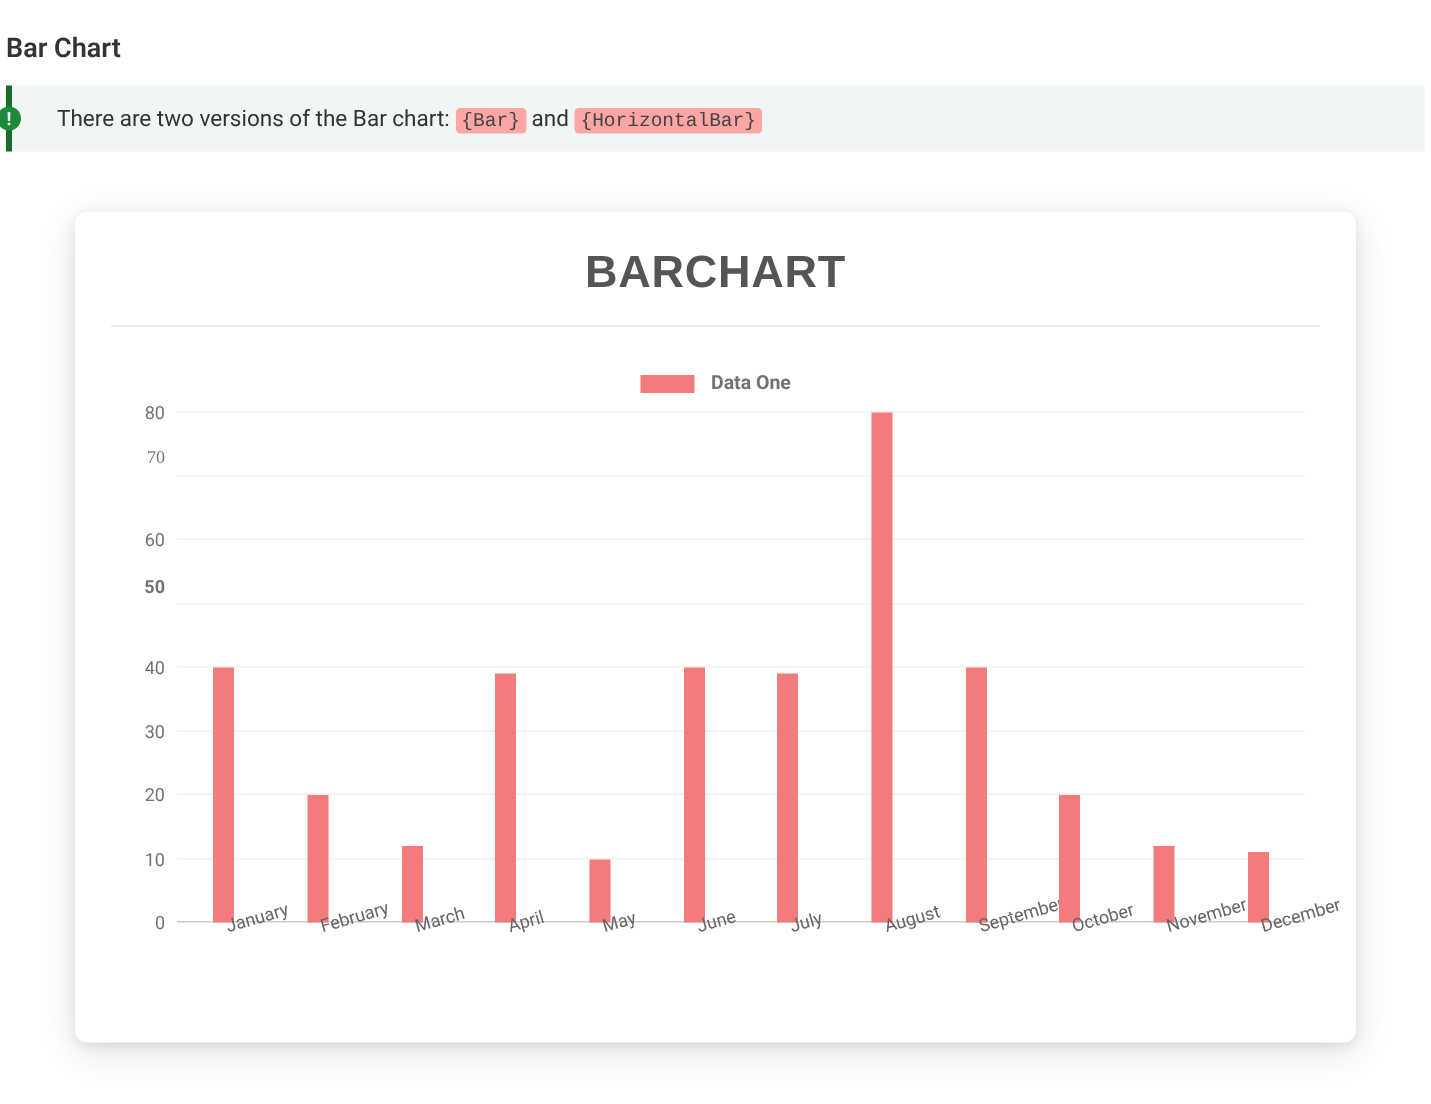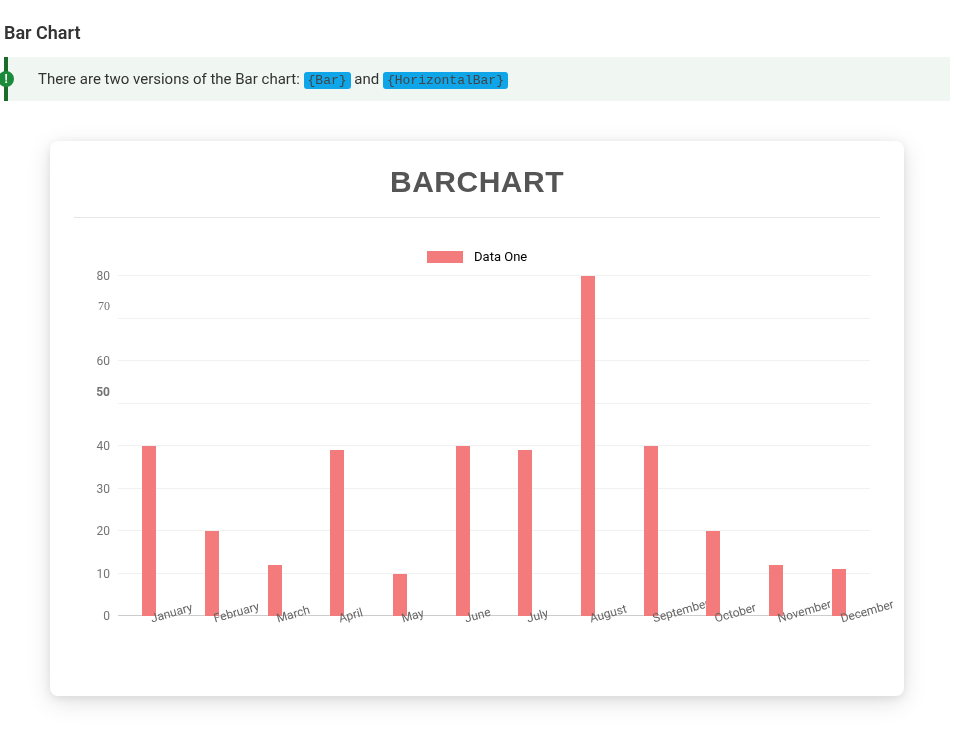--- a/index.html
+++ b/index.html
@@ -38,21 +38,21 @@
       height: 16px;
       border-radius: 50%;
       background: #1b8b3a;
       color: #fff;
       font-weight: 700;
       font-size: 12px;
       line-height: 16px;
       text-align: center;
     }
     .code-pill {
-      background: #0ea5e9;
+      background: #fca5a5;
       padding: 1px 4px;
       border-radius: 3px;
       font-family: Menlo, Consolas, "Courier New", monospace;
       font-size: 13px;
       color: #444;
     }
     .chart-card {
       margin: 0 50px 46px 50px;
       background: #fff;
       border-radius: 8px;
@@ -66,21 +66,22 @@
       color: #555;
       text-align: center;
       padding: 4px 0 18px 0;
       border-bottom: 1px solid #e6e6e6;
       font-family: "Helvetica Neue", Helvetica, Arial, sans-serif;
     }
     .legend-row {
       text-align: center;
       padding: 30px 0 8px 0;
       font-size: 13px;
-      color: #000000;
+      color: #737373;
+      font-weight: bold;
     }
     .legend-swatch {
       display: inline-block;
       width: 36px;
       height: 12px;
       background: #f47b7b;
       vertical-align: middle;
       margin-right: 8px;
     }
     .legend-label {

